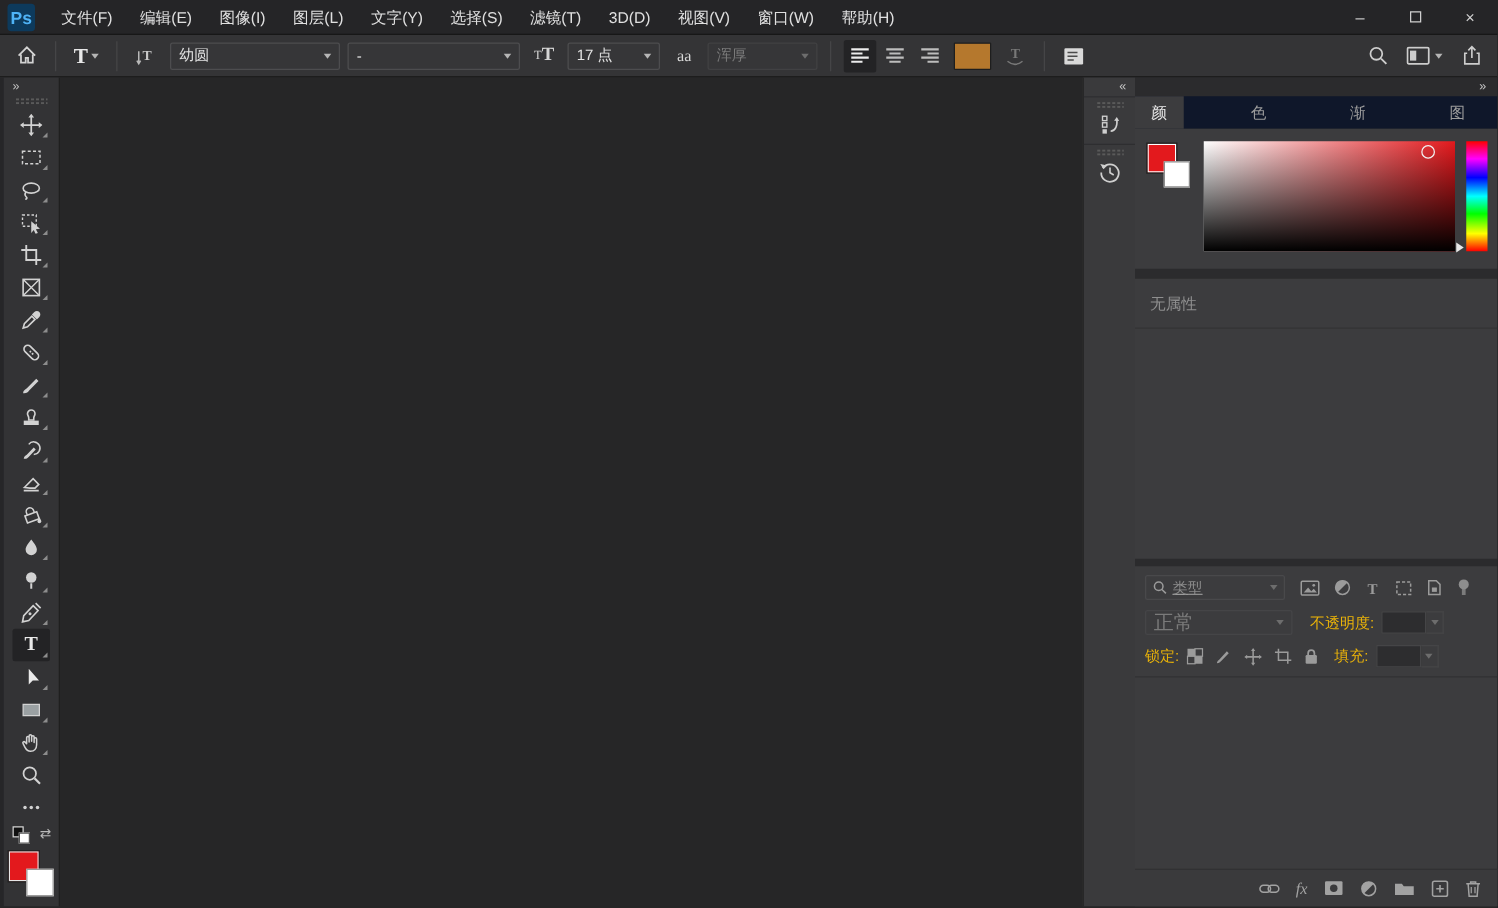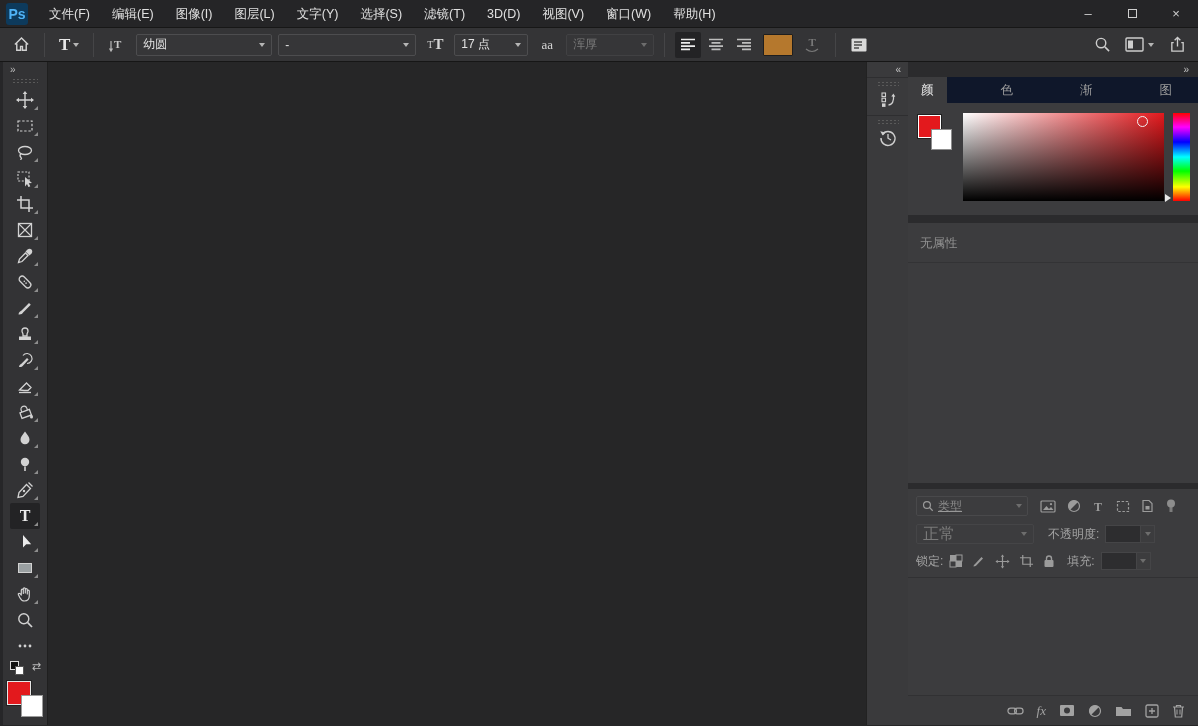--- a/index.html
+++ b/index.html
@@ -85,34 +85,34 @@
   .cp-fg { position:absolute; left:0; top:2px; width:23px; height:23px; border:1px solid #fff; outline:1px solid #202020; }
   .cp-bg { position:absolute; left:13px; top:16px; width:21px; height:21px; background:#fff; border:1px solid #8d8d8d; }
   .cp-field { position:relative; flex:1; height:88px; }
   .cp-picker { position:absolute; width:11px; height:11px; border:1.5px solid #f2f2f2; border-radius:50%; right:16px; top:3px; }
   .cp-hue { position:relative; width:17px; height:88px;
     background:linear-gradient(to bottom,#f00 0%,#f0f 16%,#00f 33%,#0ff 50%,#0f0 66%,#ff0 84%,#f00 100%); }
   .cp-hue-marker { position:absolute; left:-8px; bottom:-1px; width:0; height:0;
     border-top:4.5px solid transparent; border-bottom:4.5px solid transparent; border-left:6px solid #e8e8e8; }
 
   
-  .props-content { height:260px; }
+  .props-content { height:224px; }
   .props-empty { padding:12px 12px 10px; color:#8f8f8f; border-bottom:1px solid #333335; }
 
   
   .layers-group { flex:1; }
   .layers-content { flex:1; display:flex; flex-direction:column; }
   .lrow { display:flex; align-items:center; padding:4px 8px; gap:6px; }
   .lrow.filter { padding-top:7px; }
   .search-dd { width:112px; height:20px; border:1px solid #49494b; border-radius:2px; display:flex; align-items:center; padding:0 5px; gap:4px; color:#9b9b9b;text-decoration:underline; }
   .search-dd .val { flex:1; font-size:12px; color:#8b8b8b; }
   .ficons { display:flex; align-items:center; gap:11px; margin-left:6px; }
   .dd-sm { flex:0 0 118px; height:20px; border:1px solid #454547; border-radius:2px; display:flex; align-items:center; padding:0 6px; gap:6px; }
   .dd-sm .val { flex:1; color:#7a7a7a; font-size:16px; }
-  .dim-label { color:#a3a3a3; font-size:12px; white-space:nowrap; }
+  .dim-label { color:#eab308; font-size:12px; white-space:nowrap; }
   .val-dd { display:flex; align-items:stretch; height:18px; }
   .val-dd .box { width:36px; background:#2d2d2f; border:1px solid #454547; }
   .val-dd .cbx { width:14px; border:1px solid #454547; border-left:none; display:flex; align-items:center; justify-content:center; }
   .lock-icons { display:flex; align-items:center; gap:9px; }
   .layers-divider { height:1px; background:#313133; margin-top:3px; }
   .layers-empty { flex:1; }
   .layers-bottombar { height:30px; border-top:1px solid #313133; background:#3a3a3c; display:flex; align-items:center; justify-content:flex-end; gap:13px; padding-right:13px; }
   .fx-glyph { font-style:italic; font-family:"Liberation Serif","DejaVu Serif",serif; color:#a2a2a2; font-size:13px; }
 </style>
 </head>

